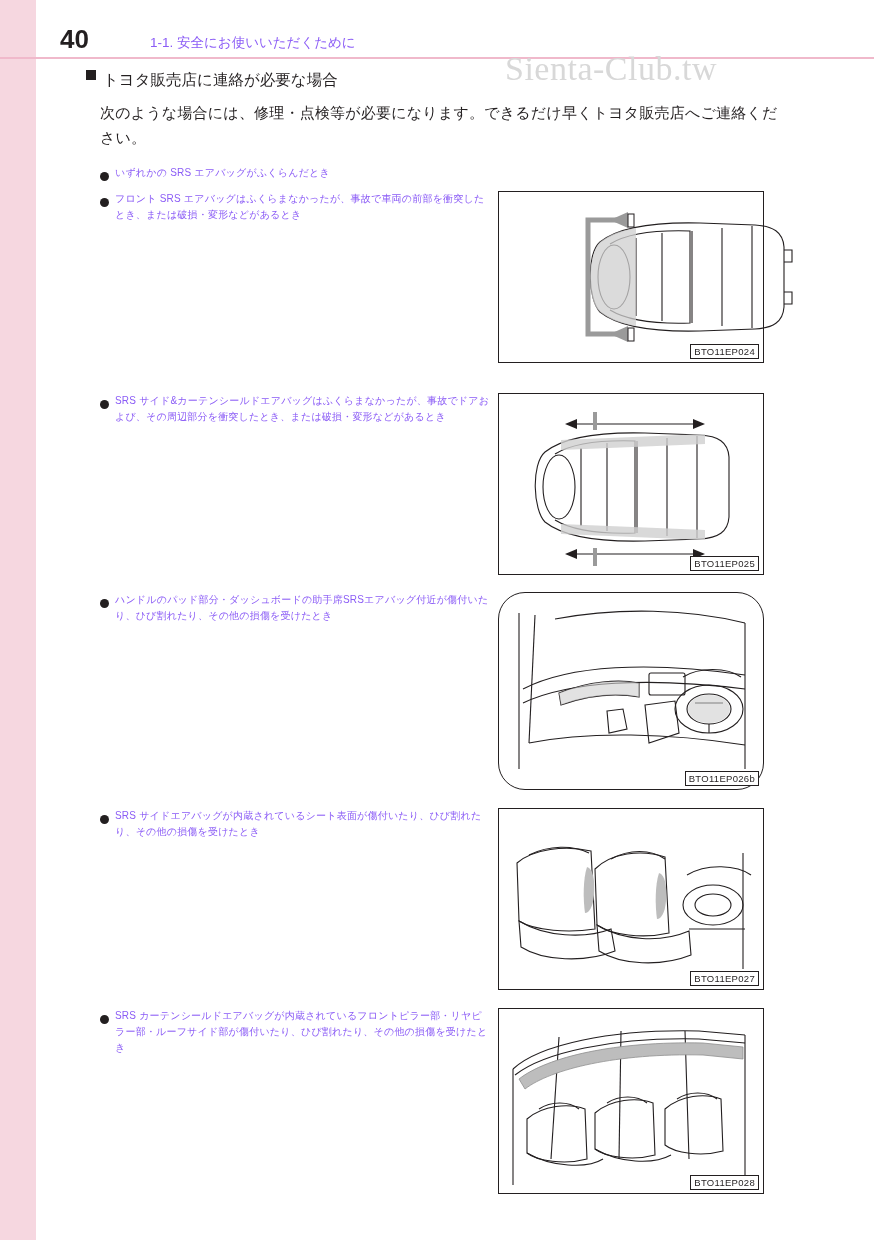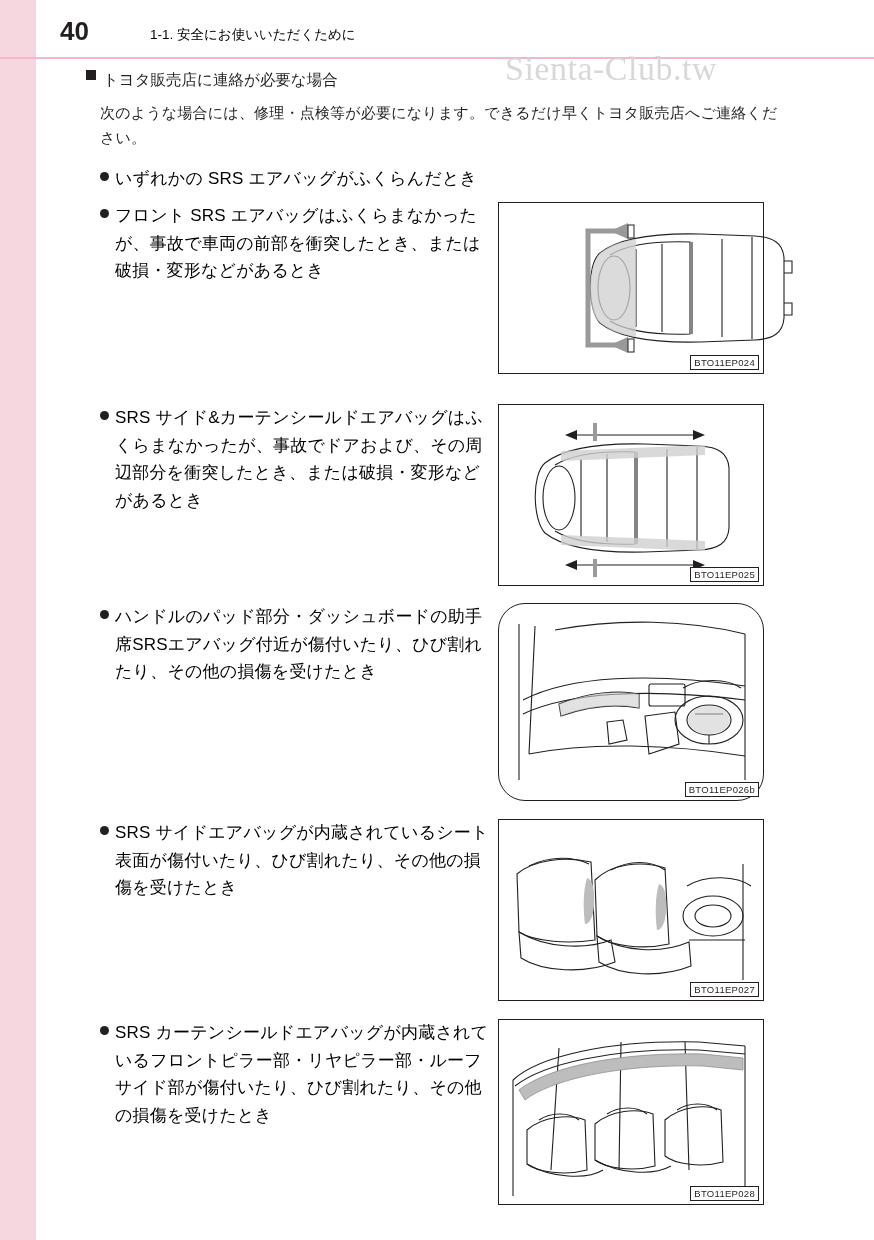--- a/index.html
+++ b/index.html
@@ -27,39 +27,39 @@
     position: absolute;
     left: 0;
     top: 0;
     width: 874px;
     height: 1240px;
   }
   
   .header {
     position: absolute;
     left: 36px;
-    top: 0;
+    top: 8px;
     width: 838px;
     height: 52px;
   }
   .page-number {
     position: absolute;
     left: 24px;
     top: 16px;
     font-size: 26px;
     font-weight: bold;
     color: #231f20;
     letter-spacing: 0px;
   }
   .section-label {
     position: absolute;
     left: 114px;
     top: 26px;
     font-size: 13.5px;
-    color: #000000;
+    color: #8b5cf6;
   }
   .header-rule {
     position: absolute;
     left: 0px;
     top: 57px;
     width: 874px;
     height: 2px;
     background: #f0b9cb;
   }
   .watermark {
@@ -111,23 +111,23 @@
   .dot {
     flex: 0 0 auto;
     width: 9px;
     height: 9px;
     border-radius: 50%;
     background: #231f20;
     margin-top: 7px;
     margin-right: 6px;
   }
   .item-text {
-    font-size: 17px;
+    font-size: 10px;
     line-height: 1.62;
-    color: #000000;
+    color: #8b5cf6;
     letter-spacing: 0.2px;
   }
   .row {
     display: flex;
     align-items: flex-start;
     margin-left: 14px;
   }
   .row .txtcol {
     width: 390px;
     display: flex;

